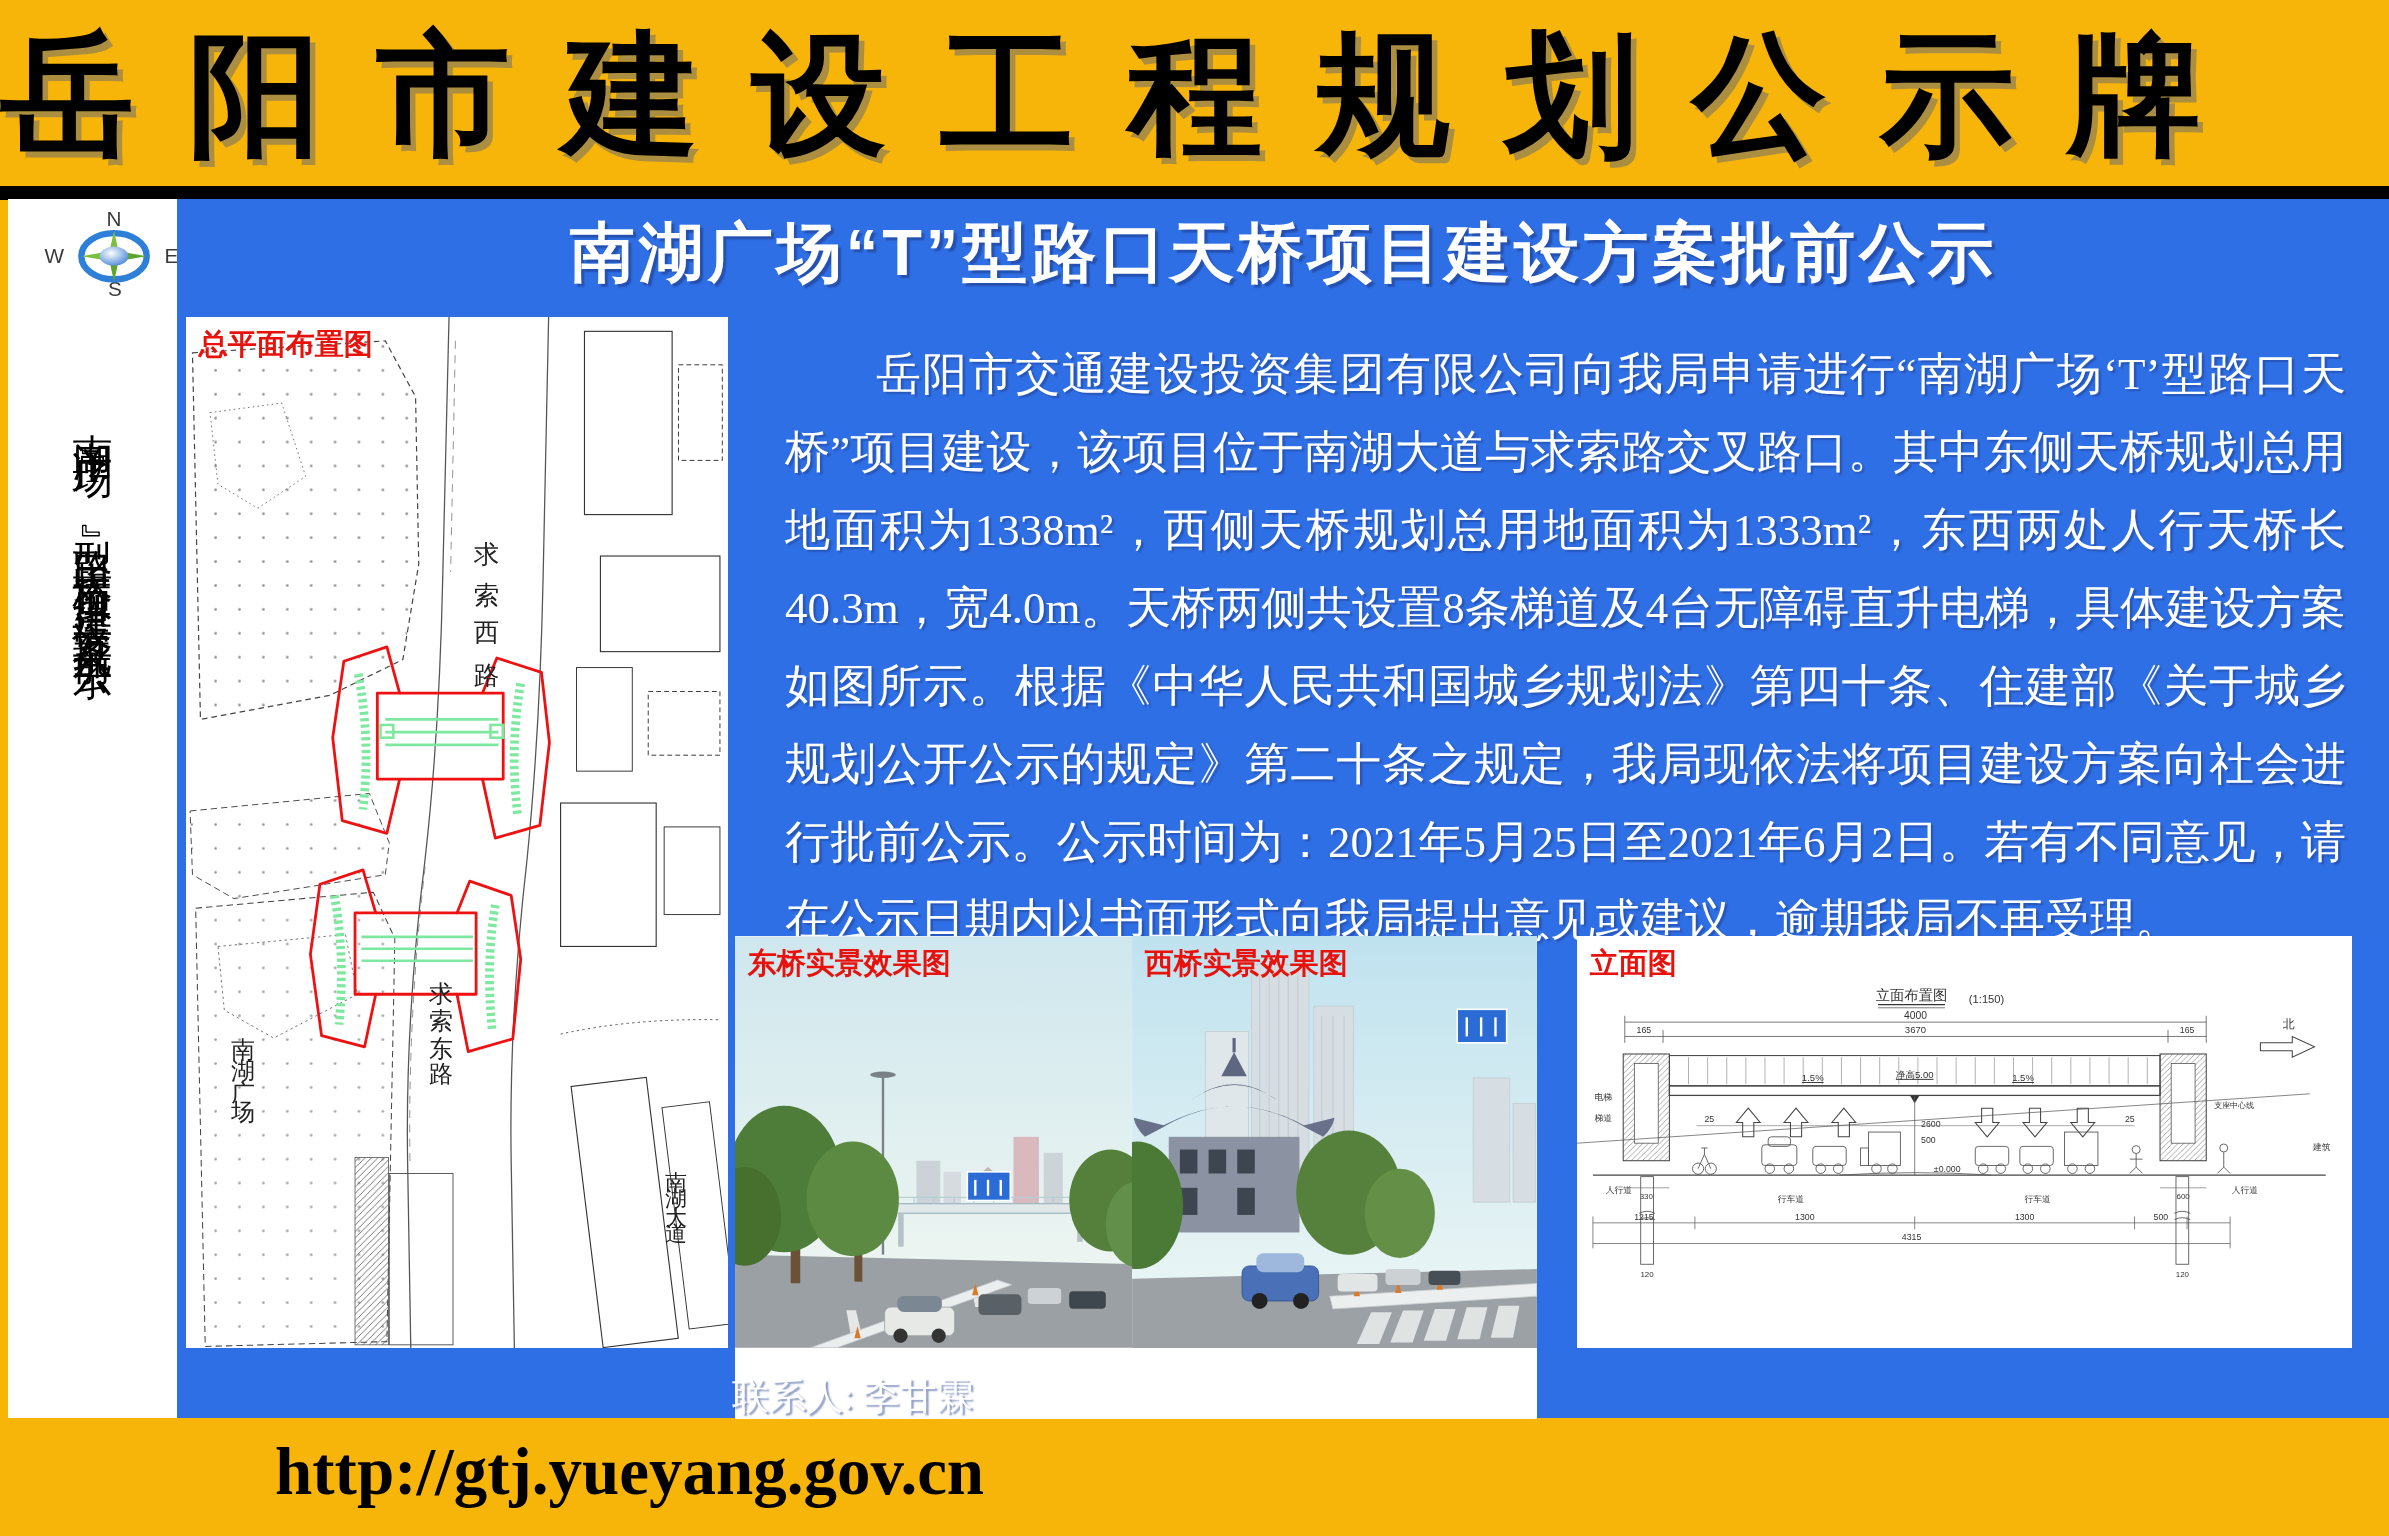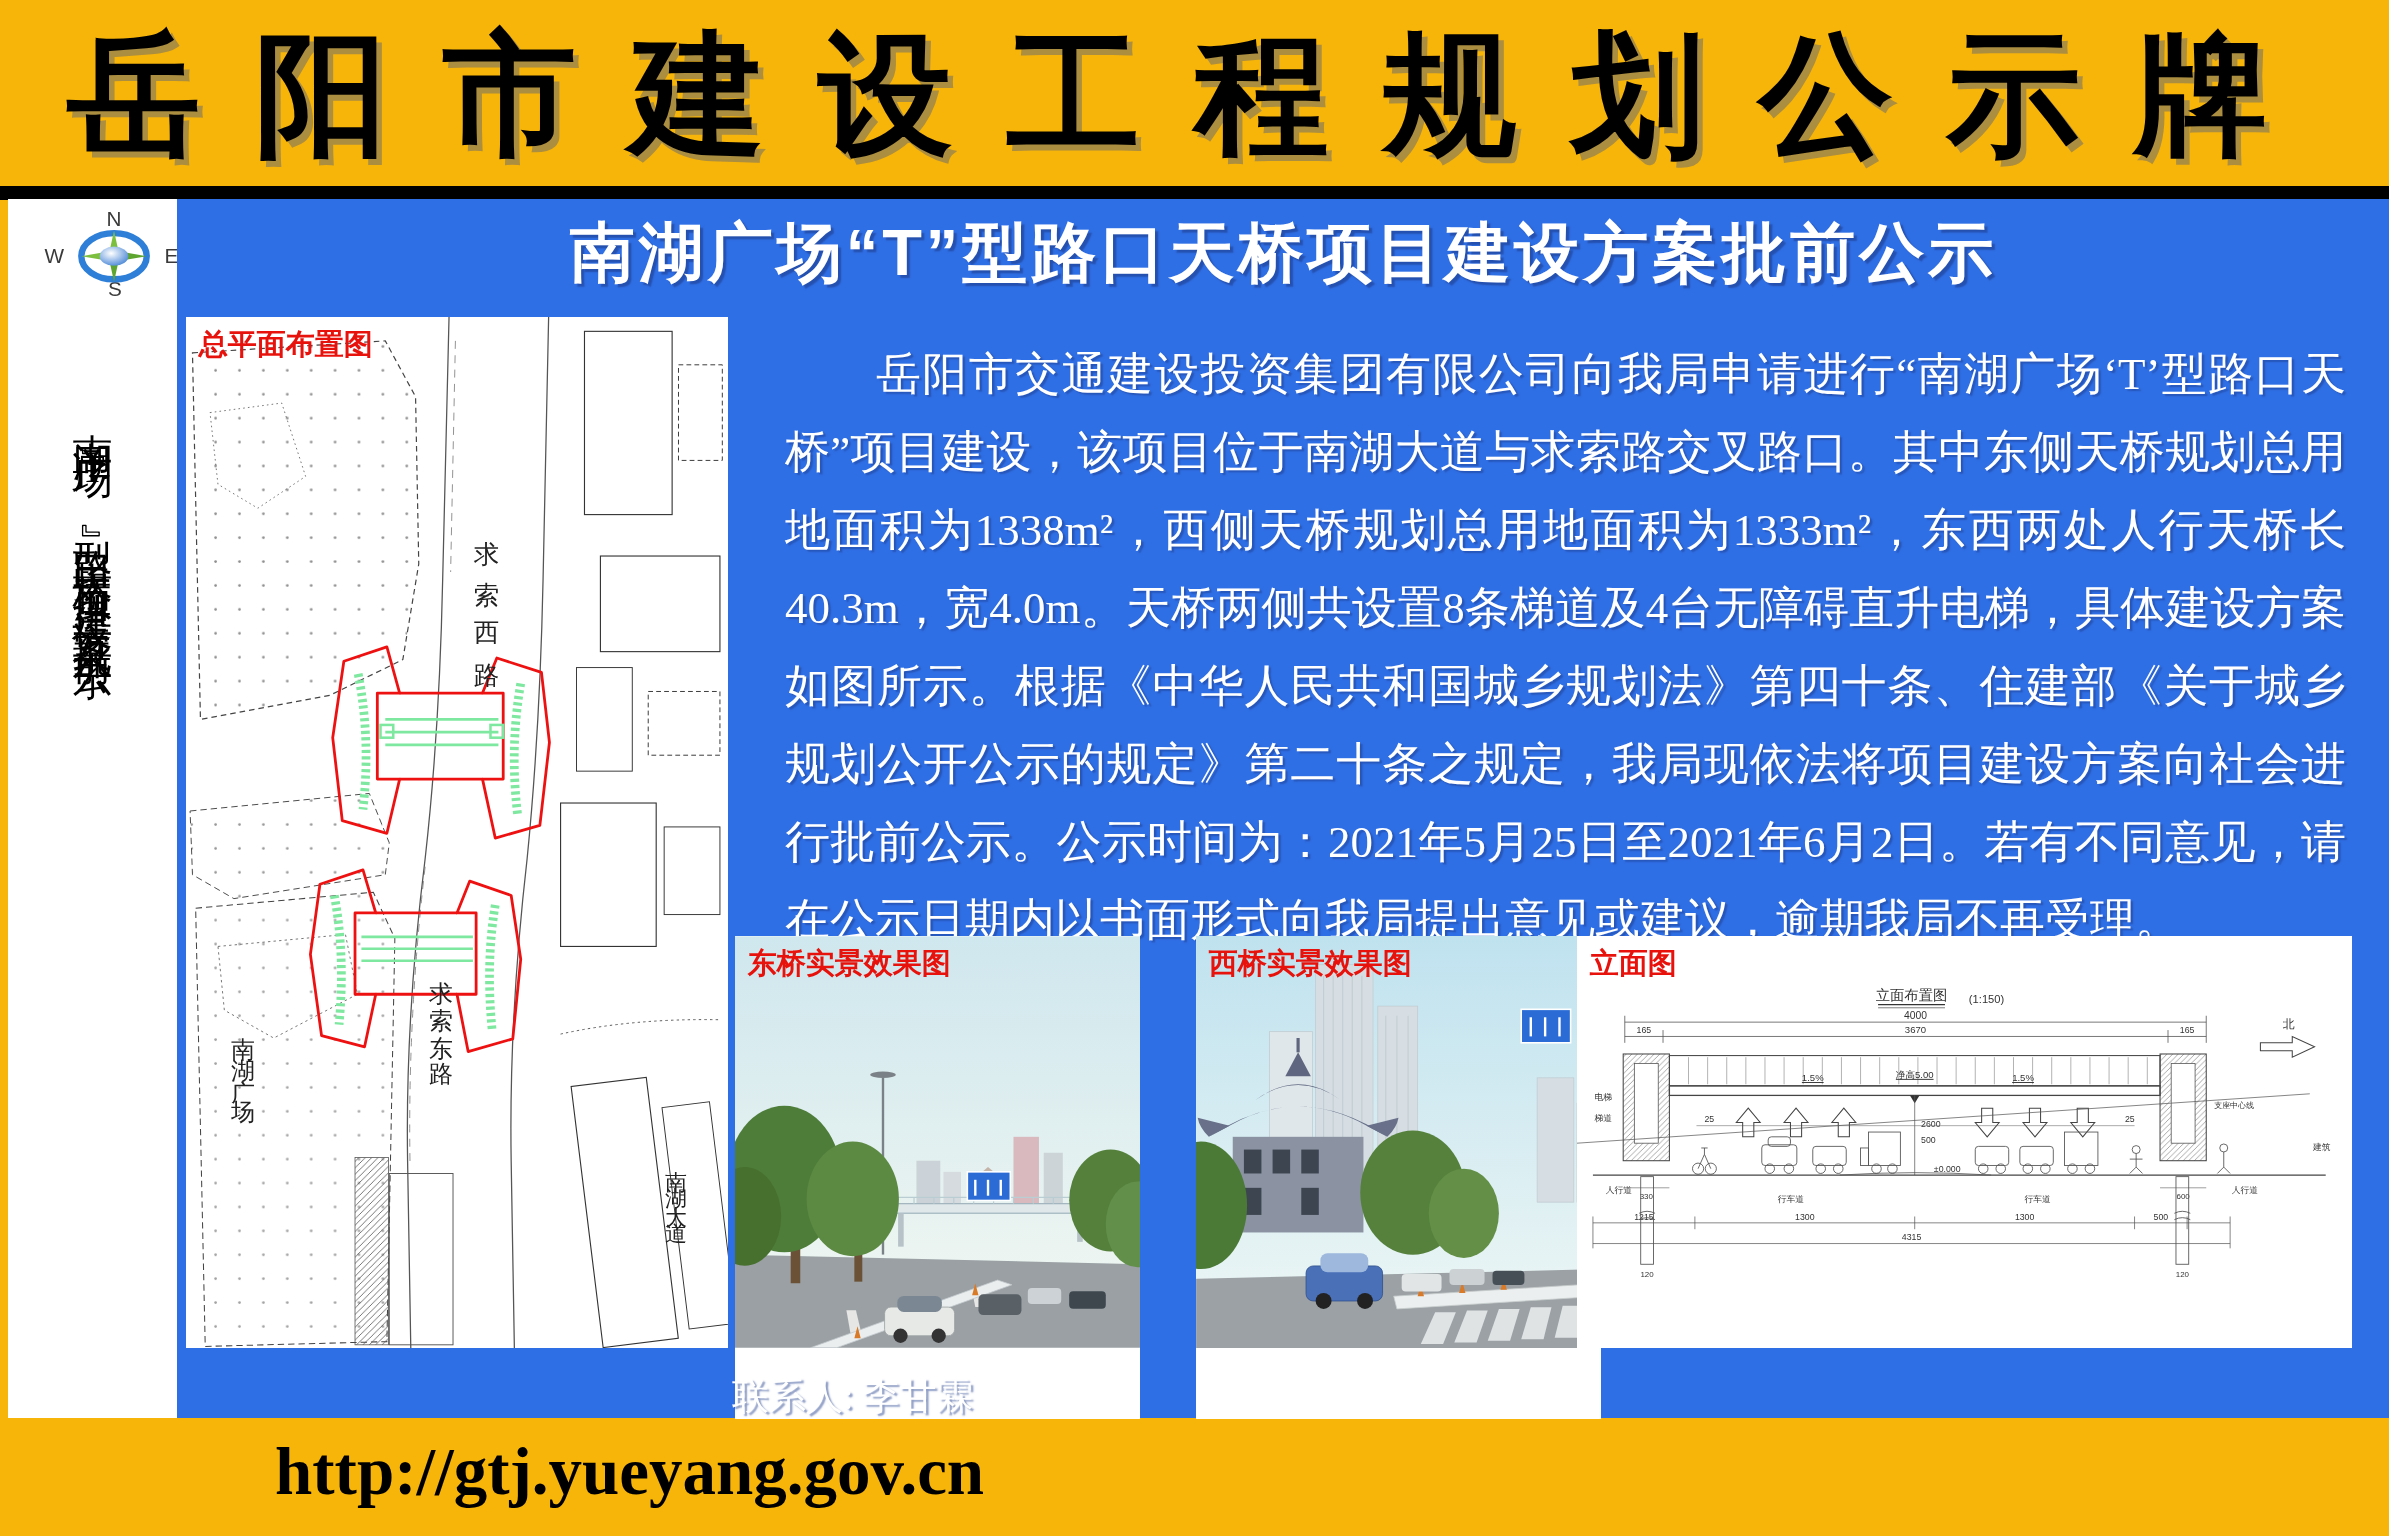--- a/index.html
+++ b/index.html
@@ -1,21 +1,21 @@
 <!DOCTYPE html>
 <html style="font-size:12.7px"><head>
 <meta charset="utf-8">
 <style>
   html,body{margin:0;padding:0;background:#888;}
   .board{position:relative;width:2389px;height:1536px;background:#F8B509;overflow:hidden;
          font-family:"Liberation Sans", sans-serif;}
 
   
   .header{position:absolute;left:0;top:8px;width:2389px;height:177px;
-          display:flex;align-items:center;justify-content:center;}
+          display:flex;align-items:center;}
   .header .title{font-size:134px;font-weight:bold;color:#000;letter-spacing:54px;
                  text-shadow:5.6px 5.6px 0 rgba(110,110,110,.55);white-space:nowrap;
                  font-family:"Liberation Sans", sans-serif;}
   .top-rule{position:absolute;left:0;top:186px;width:2389px;height:13.5px;background:#000;}
 
   
   .main-blue{position:absolute;left:177px;top:199px;width:2213px;height:1219px;background:#2F6FE5;}
 
   
   .sidebar{position:absolute;left:8px;top:199px;width:169px;height:1219px;background:#fff;}
@@ -33,21 +33,21 @@
   
   .body-text{position:absolute;left:785px;top:335px;width:1561px;height:605px;
              color:#fff;font-size:45px;line-height:78px;text-align:justify;
              text-indent:91px;font-family:"Liberation Serif", serif;
              text-shadow:2.4px 2.4px 1.6px rgba(30,60,140,.5);}
 
   
   .panel{position:absolute;background:#fff;}
   .panel-siteplan{left:186px;top:317px;width:542px;height:1031px;}
   .panel-east{left:735px;top:936px;width:405px;height:524px;}
-  .panel-west{left:1196px;top:936px;width:405px;height:508px;}
+  .panel-west{left:1132px;top:936px;width:405px;height:508px;}
   .panel-elev{left:1577px;top:936px;width:775px;height:412px;}
   .panel svg{position:absolute;left:0;top:0;}
 
   .red-label{position:absolute;left:12.7px;top:8px;font-size:29px;font-weight:bold;
              color:#E8120C;font-family:Liberation Sans, sans-serif;white-space:nowrap;z-index:3;}
 
   .v-map-label{position:absolute;writing-mode:vertical-rl;text-orientation:upright;
                color:#222;font-family:"Liberation Serif", serif;z-index:2;}
 
   

